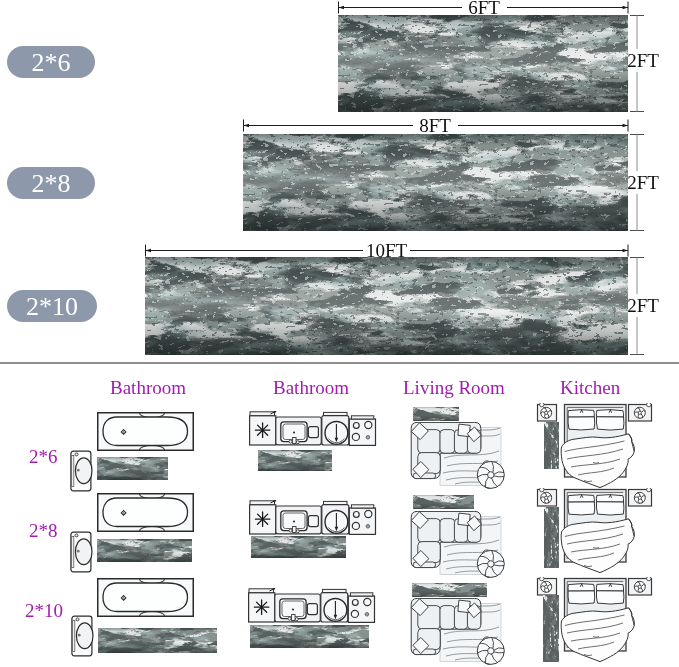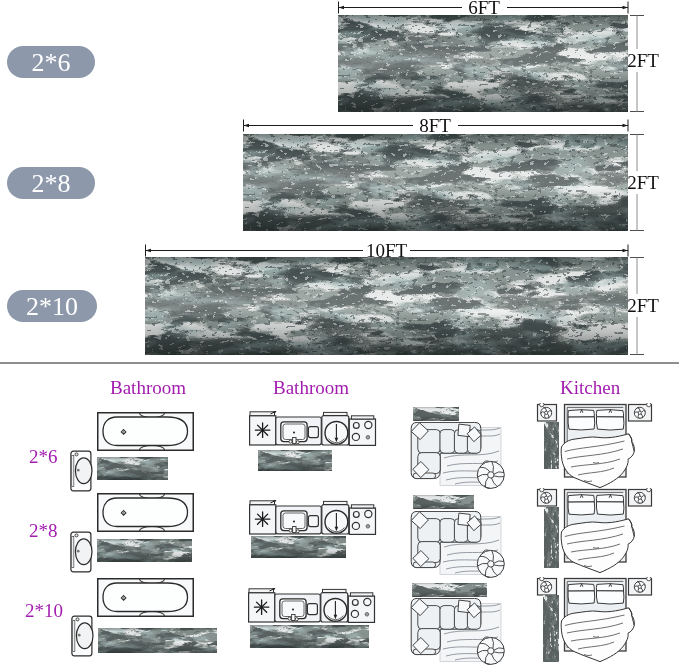--- a/index.html
+++ b/index.html
@@ -388,20 +388,21 @@
   <text x="643" y="312" text-anchor="middle" font-size="19" fill="#111" stroke="none">2FT</text>
  </g>
 </svg>
 
 <div class="abs" style="left:0;top:362px;width:679px;height:2px;background:#8f8f8f"></div>
 
 <div class="lbl" style="left:110px;top:377px;font-size:19px">Bathroom</div>
 
 <div class="lbl" style="left:273px;top:377px;font-size:19px">Bathroom</div>
 
+<div class="lbl" style="left:403px;top:377px;font-size:19px">Living Room</div>
 
 <div class="lbl" style="left:560px;top:377px;font-size:19px">Kitchen</div>
 
 <div class="lbl" style="left:29px;top:446px;font-size:19px">2*6</div>
 
 <div class="lbl" style="left:29px;top:520px;font-size:19px">2*8</div>
 
 <div class="lbl" style="left:25px;top:600px;font-size:19px">2*10</div>
 
 <svg class="abs" style="left:97px;top:412px" width="97" height="39">

